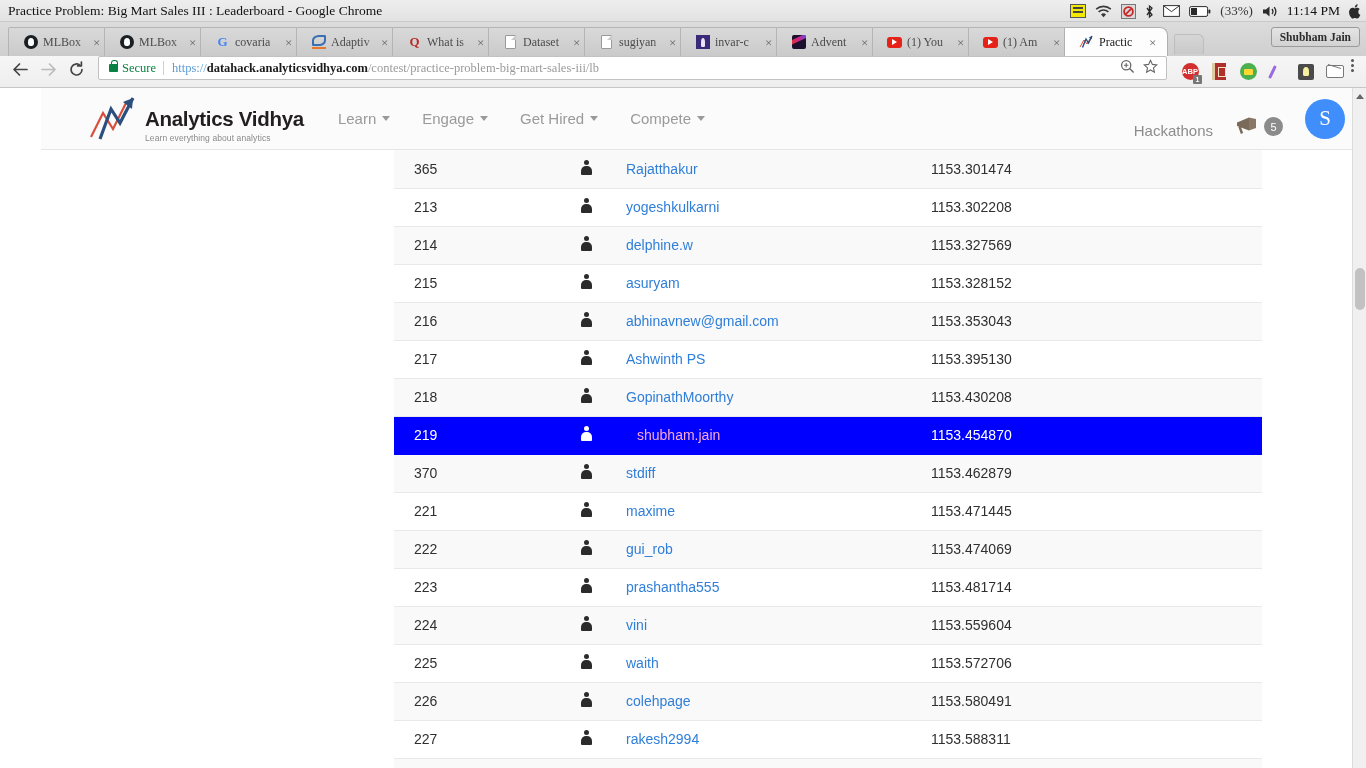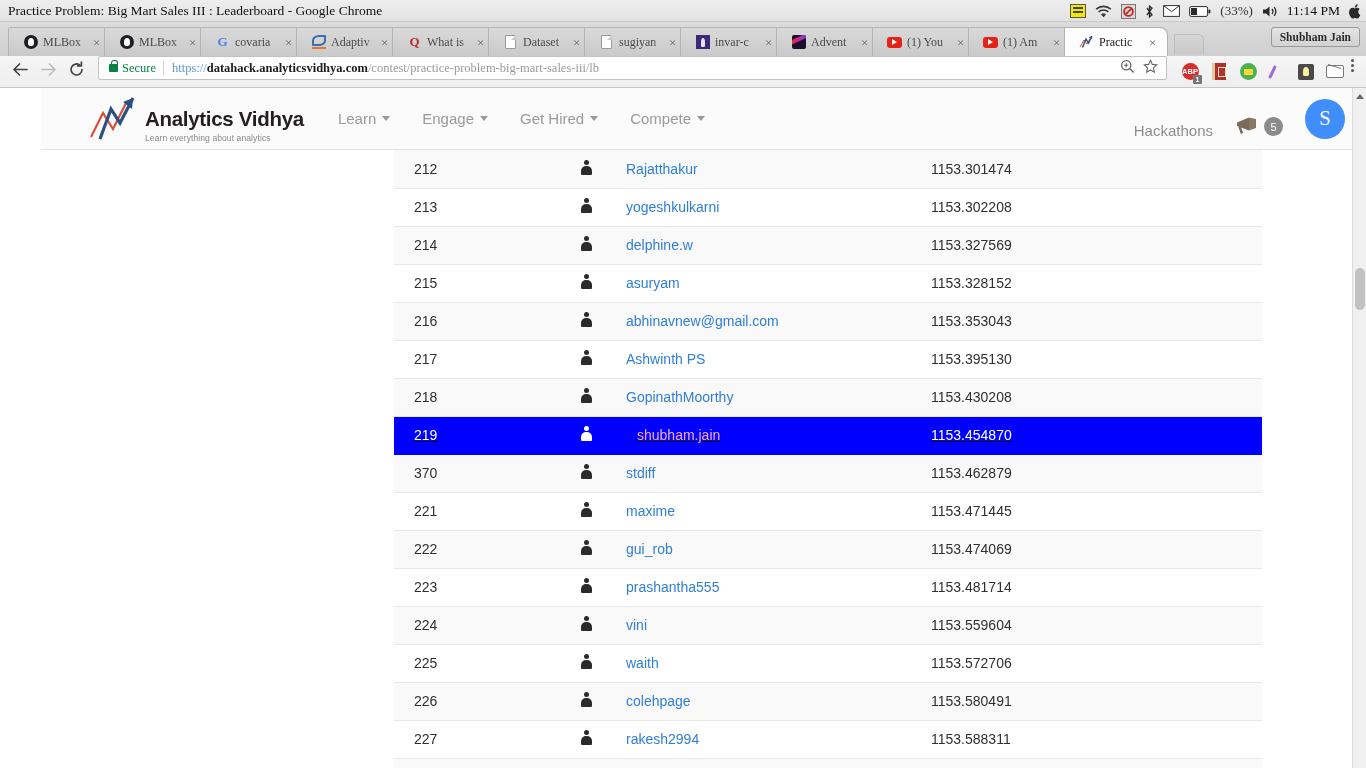--- a/index.html
+++ b/index.html
@@ -189,21 +189,21 @@
     color: #fff; font-size: 21px; display:flex;align-items:center;justify-content:center;
     font-family: "Liberation Serif", serif;
   }
 
   
   .lb-area { width: 1352px; }
   .lb-table { width: 868px; margin-left: 353px; border-collapse: collapse; table-layout: fixed; }
   .lb-table tr { height: 38px; }
   .lb-table tr.odd { background: #f9f9f9; }
   .lb-table tr.even { background: #ffffff; }
-  .lb-table tr.hl { background: #0000fe; text-decoration: underline; }
+  .lb-table tr.hl { background: #0000fe; }
   .lb-table td {
     border-bottom: 1px solid #e9e9e9;
     font-size: 14px; color: #2f2f2f;
     vertical-align: middle;
     padding: 0;
   }
   .lb-table tr.hl td { color: #ffffff; border-bottom-color: #0000fe; }
   .col-rank { width: 152px; padding-left: 20px !important; }
   .col-icon { width: 80px; text-align: center; }
   .col-name { width: 305px; }
@@ -510,21 +510,21 @@
           <span class="badge-5">5</span>
         </span>
         <span class="avatar">S</span>
       </div>
     </div>
 
     <div class="lb-area">
       <table class="lb-table">
         <tbody id="lb-body">
             <tr class="odd">
-              <td class="col-rank">212</td>
+              <td class="col-rank">365</td>
               <td class="col-icon"><span class="person"></span></td>
               <td class="col-name"><span class="lb-name">Rajatthakur</span></td>
               <td class="col-score"><span class="lb-score">1153.301474</span></td>
             </tr>
             <tr class="even">
               <td class="col-rank">213</td>
               <td class="col-icon"><span class="person"></span></td>
               <td class="col-name"><span class="lb-name">yogeshkulkarni</span></td>
               <td class="col-score"><span class="lb-score">1153.302208</span></td>
             </tr>

